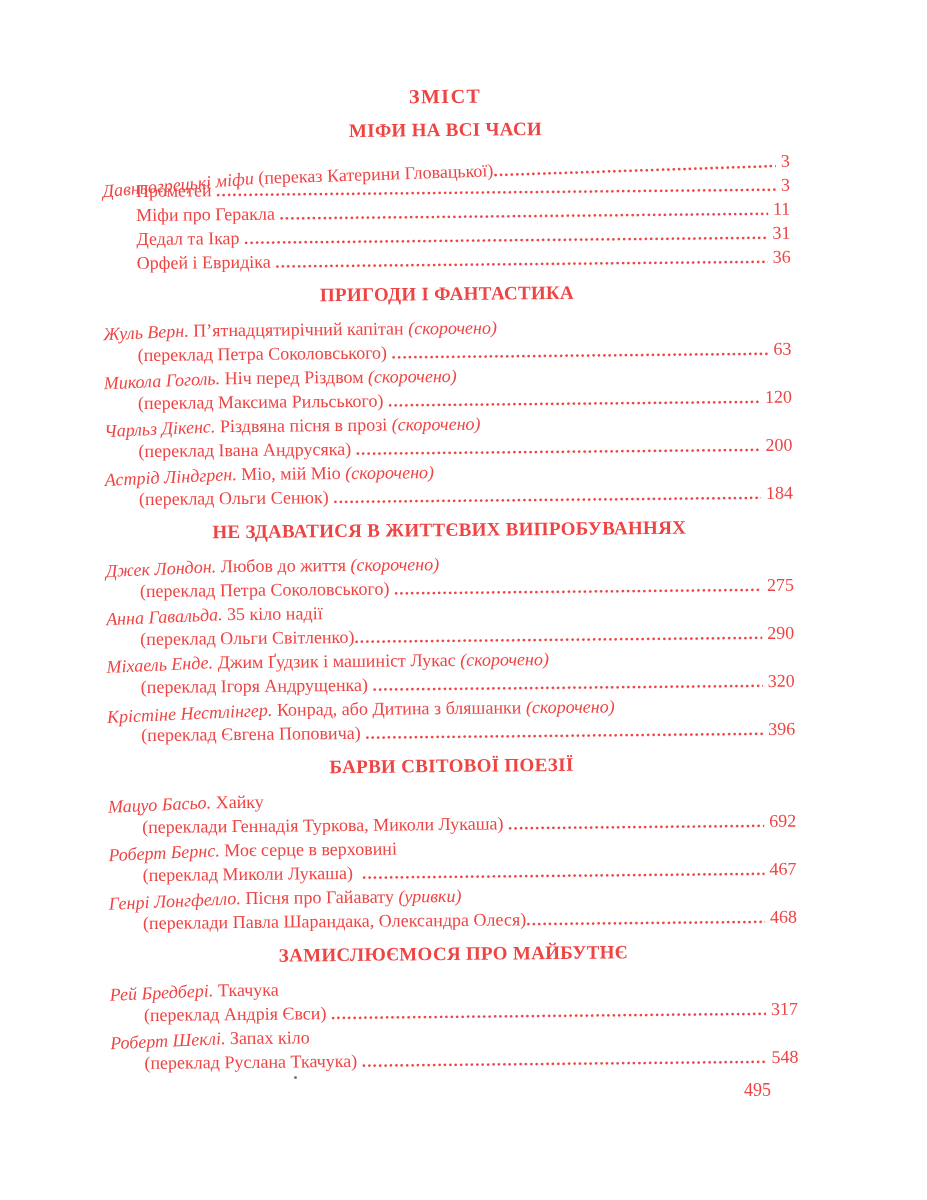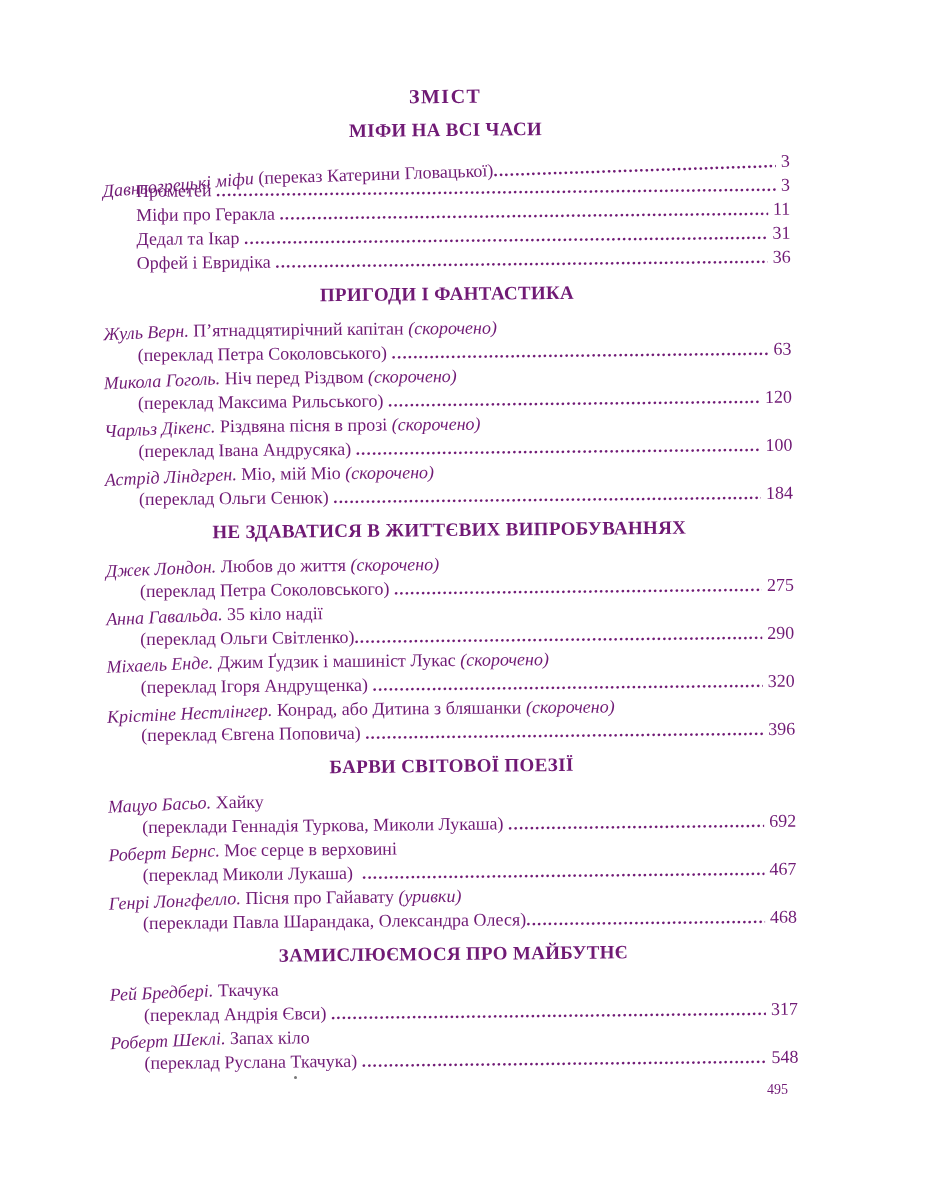--- a/index.html
+++ b/index.html
@@ -1,18 +1,18 @@
 <!DOCTYPE html>
 <html><head>
 <meta charset="utf-8">
 <style>
   html,body{margin:0;padding:0;background:#ffffff;}
   .page{
     position:relative;width:927px;height:1200px;background:#fff;overflow:hidden;
-    font-family:"Liberation Serif", serif;color:#701a75;
+    font-family:"Liberation Serif", serif;color:#ef4444;
   }
   .content{
     position:absolute;left:101px;top:84px;width:688px;
     transform:rotate(-0.55deg);transform-origin:50% 0;
   }
   .title{
     text-align:center;font-weight:bold;font-size:20px;line-height:24px;
     letter-spacing:1.5px;margin:0 0 8px 0;
   }
   .heading{
@@ -28,21 +28,21 @@
   .it{font-style:italic;}
   .auth{display:inline-block;transform:rotate(-2deg);transform-origin:100% 60%;}
   .s0-l0{transform:rotate(-1.3deg);transform-origin:100% 50%;}
   .s0-l0 .auth{transform:rotate(-3.2deg);}
   .dots{flex:1 1 auto;overflow:hidden;white-space:nowrap;height:24px;}
   .dots::after{
     letter-spacing:1.15px;font-size:17px;font-weight:bold;
     content:"..........................................................................................................................................................................................................................";
   }
   .pg{padding-left:5px;}
-  .folio{position:absolute;right:139px;top:1078px;font-size:14px;line-height:24px;}
+  .folio{position:absolute;right:156px;top:1078px;font-size:18px;line-height:24px;}
   .speck{position:absolute;left:294px;top:1076px;width:3px;height:3px;border-radius:50%;background:#777;}
 </style>
 </head>
 <body>
 
 <div class="page">
   <div class="content">
     <div class="title">ЗМІСТ</div>
 
   <div class="heading">МІФИ НА ВСІ ЧАСИ</div>
@@ -87,21 +87,21 @@
         <span class="txt"><span>(переклад Максима Рильського) </span></span>
         <span class="dots"></span>
         <span class="pg">120</span>
       </div>
       <div class="line s1-l4">
         <span class="txt"><span class="it auth">Чарльз Дікенс.</span><span> Різдвяна пісня в прозі </span><span class="it">(скорочено)</span></span>
       </div>
       <div class="line indent s1-l5">
         <span class="txt"><span>(переклад Івана Андрусяка) </span></span>
         <span class="dots"></span>
-        <span class="pg">100</span>
+        <span class="pg">200</span>
       </div>
       <div class="line s1-l6">
         <span class="txt"><span class="it auth">Астрід Ліндгрен.</span><span> Міо, мій Міо </span><span class="it">(скорочено)</span></span>
       </div>
       <div class="line indent s1-l7">
         <span class="txt"><span>(переклад Ольги Сенюк) </span></span>
         <span class="dots"></span>
         <span class="pg">184</span>
       </div>
       <div class="heading">НЕ ЗДАВАТИСЯ В ЖИТТЄВИХ ВИПРОБУВАННЯХ</div>

